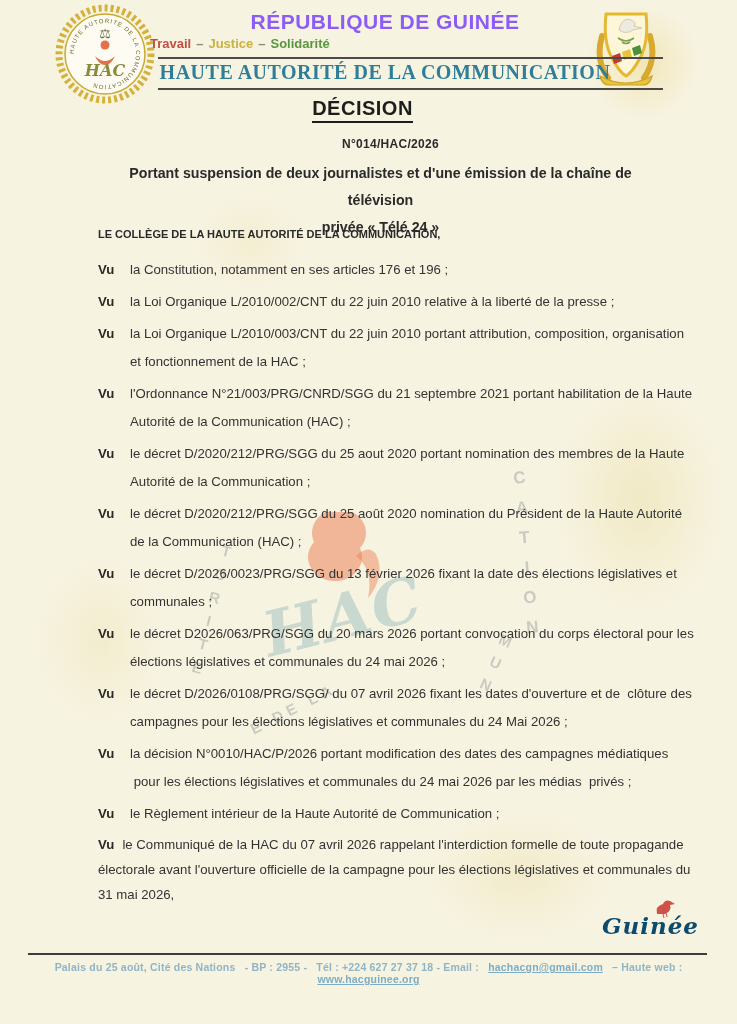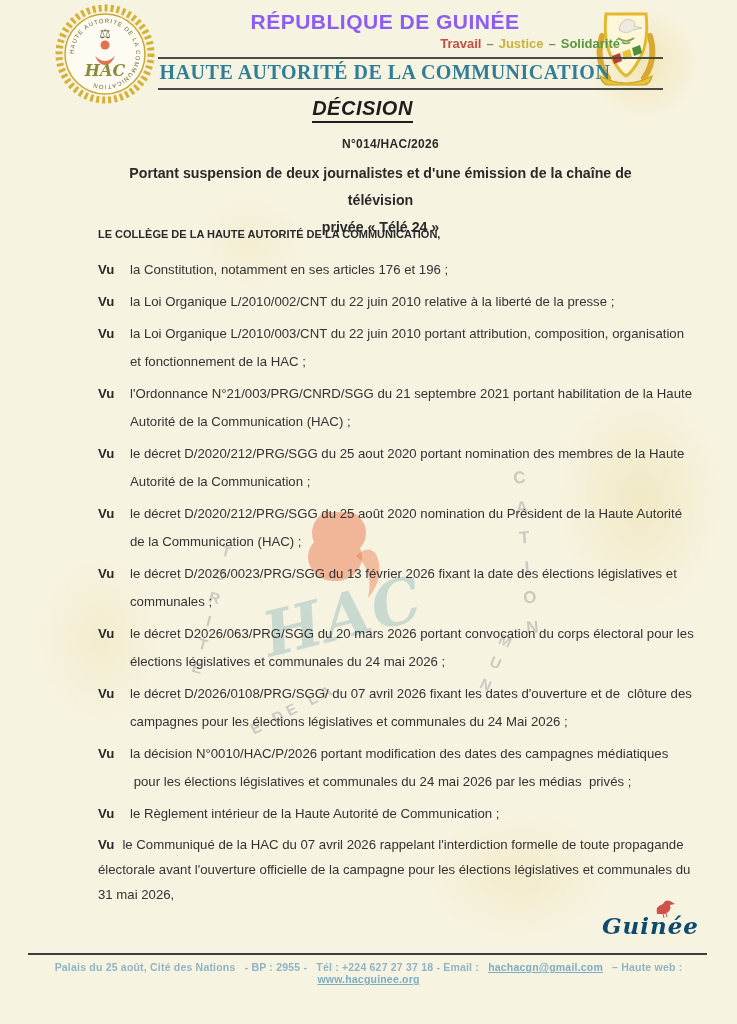--- a/index.html
+++ b/index.html
@@ -39,36 +39,36 @@
   .wm-mid{left:478px;top:628px;transform:rotate(24deg);height:110px;}
   .wm-bottom{left:246px;top:700px;transform:rotate(-27deg);letter-spacing:5px;}
   
   .content{position:relative;z-index:1;}
   .logo-hac{position:absolute;left:52px;top:4px;width:106px;height:100px;}
   .coat{position:absolute;left:594px;top:8px;width:64px;height:88px;}
   .hdr-republic{
     position:absolute;left:150px;top:10px;width:470px;text-align:center;
     font-size:21px;font-weight:bold;color:#8b5cf6;letter-spacing:.5px;
   }
-  .hdr-motto{position:absolute;left:150px;top:36px;width:470px;text-align:right;
+  .hdr-motto{position:absolute;left:150px;top:36px;width:470px;text-align:left;
     font-size:13px;font-weight:bold;}
   .motto-travail{color:#c24f3f;}
   .motto-justice{color:#c9b23e;}
   .motto-solidarite{color:#58963f;}
   .motto-sep{color:#8a8a6a;padding:0 5px;}
   .hdr-rule{position:absolute;left:158px;width:505px;height:2px;background:#4a4a48;}
   .rule1{top:57px;}
   .rule2{top:88px;}
   .hdr-authority{
     position:absolute;left:150px;top:61px;width:470px;text-align:center;
     font-family:"Liberation Serif", serif;
     font-size:20px;font-weight:bold;color:#2e7e99;letter-spacing:.5px;
   }
   
-  .decision-title{position:absolute;left:0;right:12px;top:97px;text-align:center;font-style:italic;}
+  .decision-title{position:absolute;left:0;right:12px;top:97px;text-align:center;}
   .decision-title span{
     display:inline-block;font-size:20px;font-weight:bold;color:#1d1d1d;
     border-bottom:2.5px solid #1d1d1d;padding-bottom:1px;letter-spacing:.5px;
   }
   .decision-number{
     position:absolute;left:0;right:0;top:137px;text-align:center;
     font-size:12px;font-weight:bold;color:#2a2a2a;letter-spacing:.3px;padding-left:44px;
   }
   .subject{
     position:absolute;left:98px;top:160px;width:565px;

